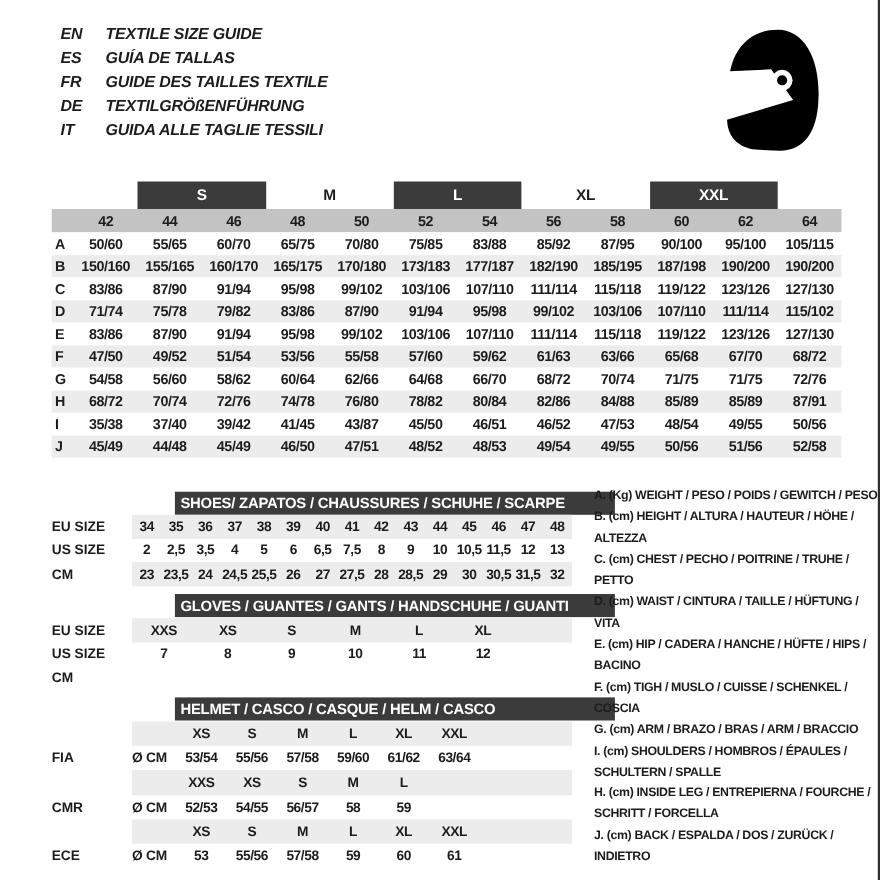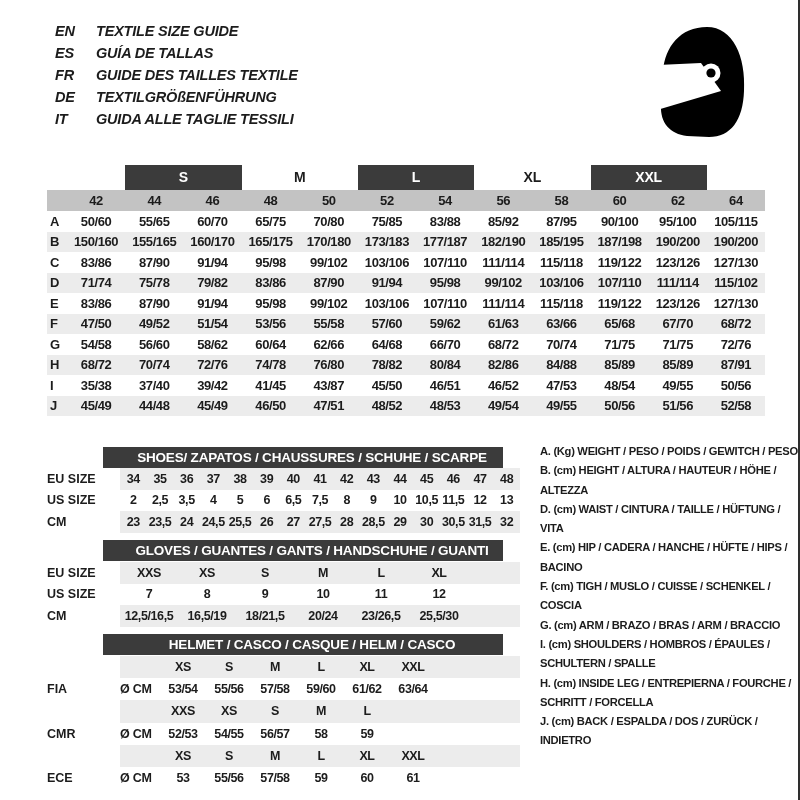--- a/index.html
+++ b/index.html
@@ -26,23 +26,23 @@
   .mt-group.boxed{background:var(--dark,#3b3b3b);color:#fff;}
   .mt-nums{height:21px;background:var(--gray,#c3c3c3);}
   .mt-data{height:20.5px;}
   .mt-data.alt{background:var(--band,#ececec);}
   .mt-label{font-size:13px;font-weight:700;padding-left:3px;}
   .mt-cell{text-align:center;font-size:13px;font-weight:700;letter-spacing:-0.4px;
            white-space:nowrap;}
 
   
   .sub-table{position:absolute;left:47px;width:481px;}
-  .st-bar{margin-left:56px;width:400px;background:var(--dark,#3b3b3b);color:#fff;height:21px;
-          line-height:21px;font-size:13.5px;font-weight:700;padding-left:18px;
-          box-sizing:border-box;letter-spacing:-0.2px;white-space:nowrap;overflow:hidden;text-align:center;}
+  .st-bar{margin-left:112px;width:400px;background:var(--dark,#3b3b3b);color:#fff;height:21px;
+          line-height:21px;font-size:13.5px;font-weight:700;padding-left:5px;
+          box-sizing:border-box;letter-spacing:-0.2px;white-space:nowrap;overflow:hidden;}
   .st-row{display:grid;grid-template-columns:73px 400px;align-items:stretch;}
   .st-label{font-size:12.5px;font-weight:700;display:flex;align-items:center;}
   .st-area{display:grid;align-items:center;}
   .st-area.band{background:var(--band,#ececec);}
   .st-cell{text-align:center;font-size:12.5px;font-weight:700;letter-spacing:-0.4px;
            white-space:nowrap;}
   .shoes-grid{grid-template-columns:repeat(15,1fr);}
   .gloves-grid{grid-template-columns:repeat(6,58px) 1fr;}
   .helmet-grid{grid-template-columns:40px repeat(6,46px) 1fr;}
   .shoes .st-row,.gloves .st-row{height:21.5px;}
@@ -359,29 +359,20 @@
             <div class="st-cell">8</div>
             <div class="st-cell">9</div>
             <div class="st-cell">10</div>
             <div class="st-cell">11</div>
             <div class="st-cell">12</div>
             <div class="st-cell"></div>
           </div>
         </div>
         <div class="st-row">
           <div class="st-label">CM</div>
-          <div class="st-area gloves-grid band">
-            <div class="st-cell">12,5/16,5</div>
-            <div class="st-cell">16,5/19</div>
-            <div class="st-cell">18/21,5</div>
-            <div class="st-cell">20/24</div>
-            <div class="st-cell">23/26,5</div>
-            <div class="st-cell">25,5/30</div>
-            <div class="st-cell"></div>
-          </div>
         </div>
       </div>
   </div>
 
   <div class="sub-table helmet">
     <div class="st-bar">HELMET / CASCO / CASQUE / HELM / CASCO</div>
     <div>
         <div class="st-row">
           <div class="st-label"></div>
           <div class="st-area helmet-grid band">
@@ -459,20 +450,21 @@
             <div class="st-cell">61</div>
             <div class="st-cell"></div>
           </div>
         </div>
       </div>
   </div>
 
   <div class="legend">
       <div class="legend-item">A. (Kg) WEIGHT / PESO / POIDS / GEWITCH / PESO</div>
       <div class="legend-item">B. (cm) HEIGHT / ALTURA / HAUTEUR / HÖHE / ALTEZZA</div>
+      <div class="legend-item">C. (cm) CHEST / PECHO / POITRINE / TRUHE / PETTO</div>
       <div class="legend-item">D. (cm) WAIST / CINTURA / TAILLE / HÜFTUNG / VITA</div>
       <div class="legend-item">E. (cm) HIP / CADERA / HANCHE / HÜFTE / HIPS / BACINO</div>
       <div class="legend-item">F. (cm) TIGH / MUSLO / CUISSE / SCHENKEL / COSCIA</div>
       <div class="legend-item">G. (cm) ARM / BRAZO / BRAS / ARM / BRACCIO</div>
       <div class="legend-item">I. (cm) SHOULDERS / HOMBROS / ÉPAULES / SCHULTERN / SPALLE</div>
       <div class="legend-item">H. (cm) INSIDE LEG / ENTREPIERNA / FOURCHE / SCHRITT / FORCELLA</div>
       <div class="legend-item">J. (cm) BACK / ESPALDA / DOS / ZURÜCK / INDIETRO</div>
     </div>
 
 </div>

